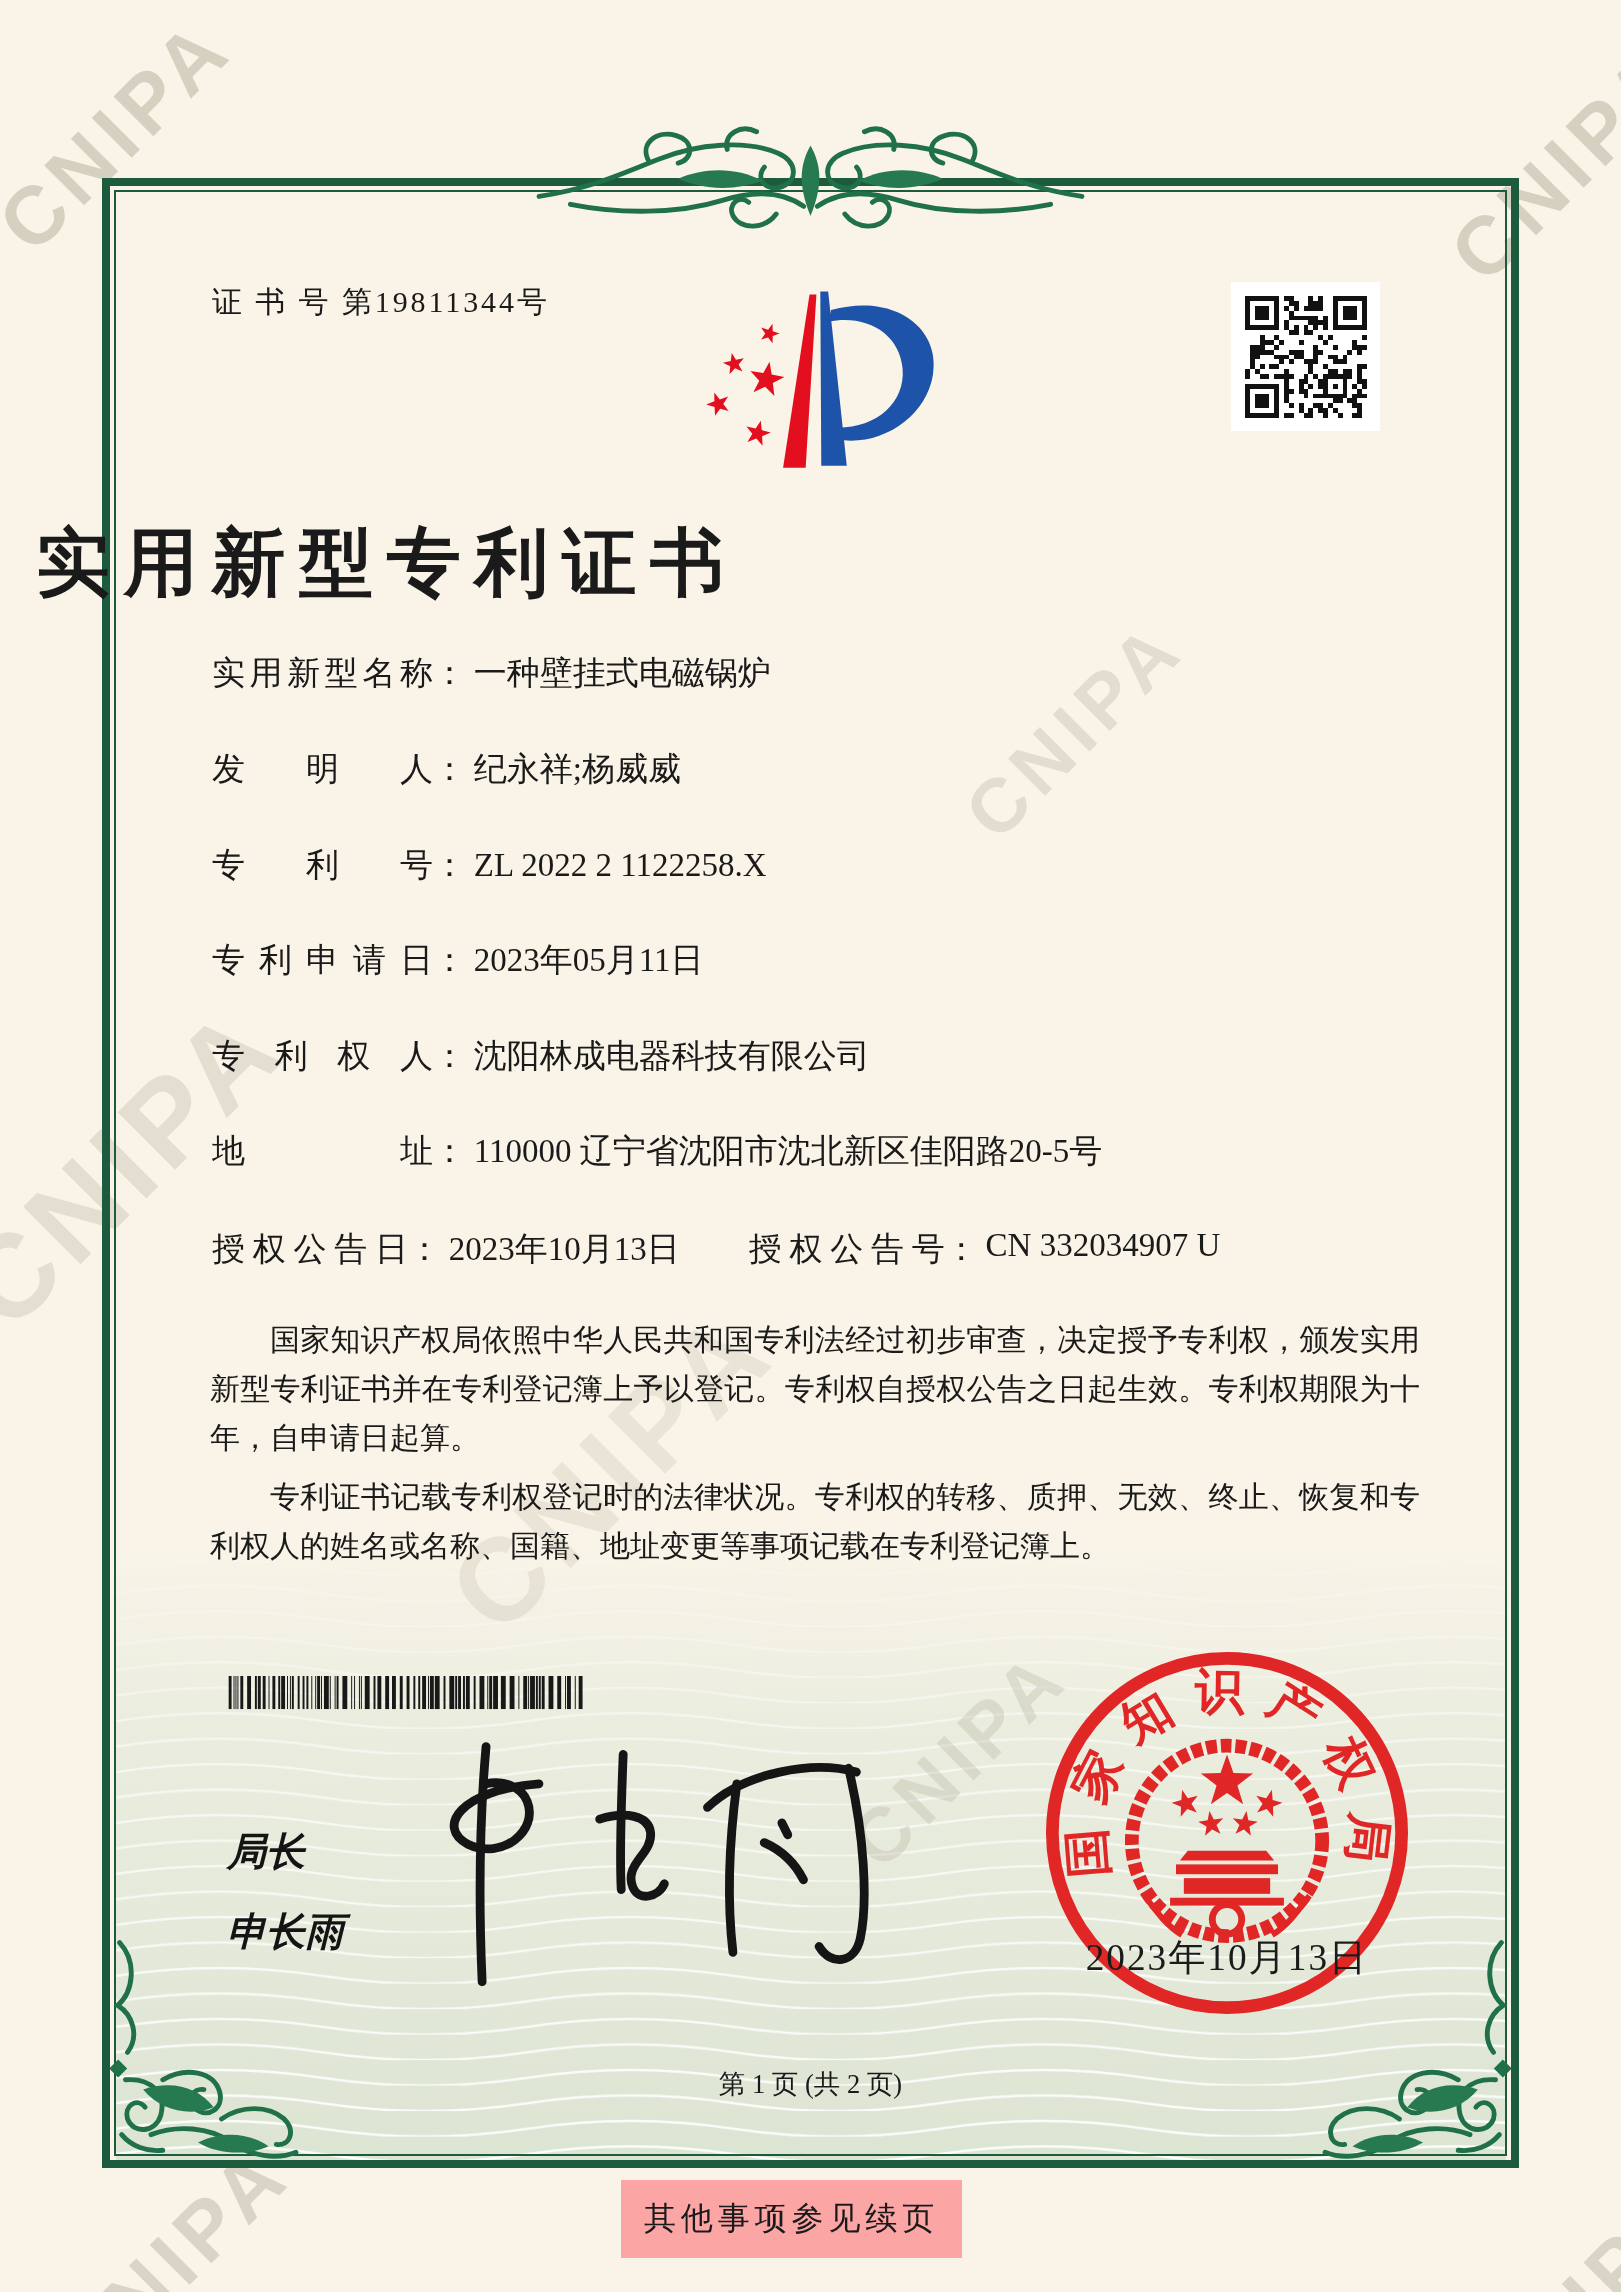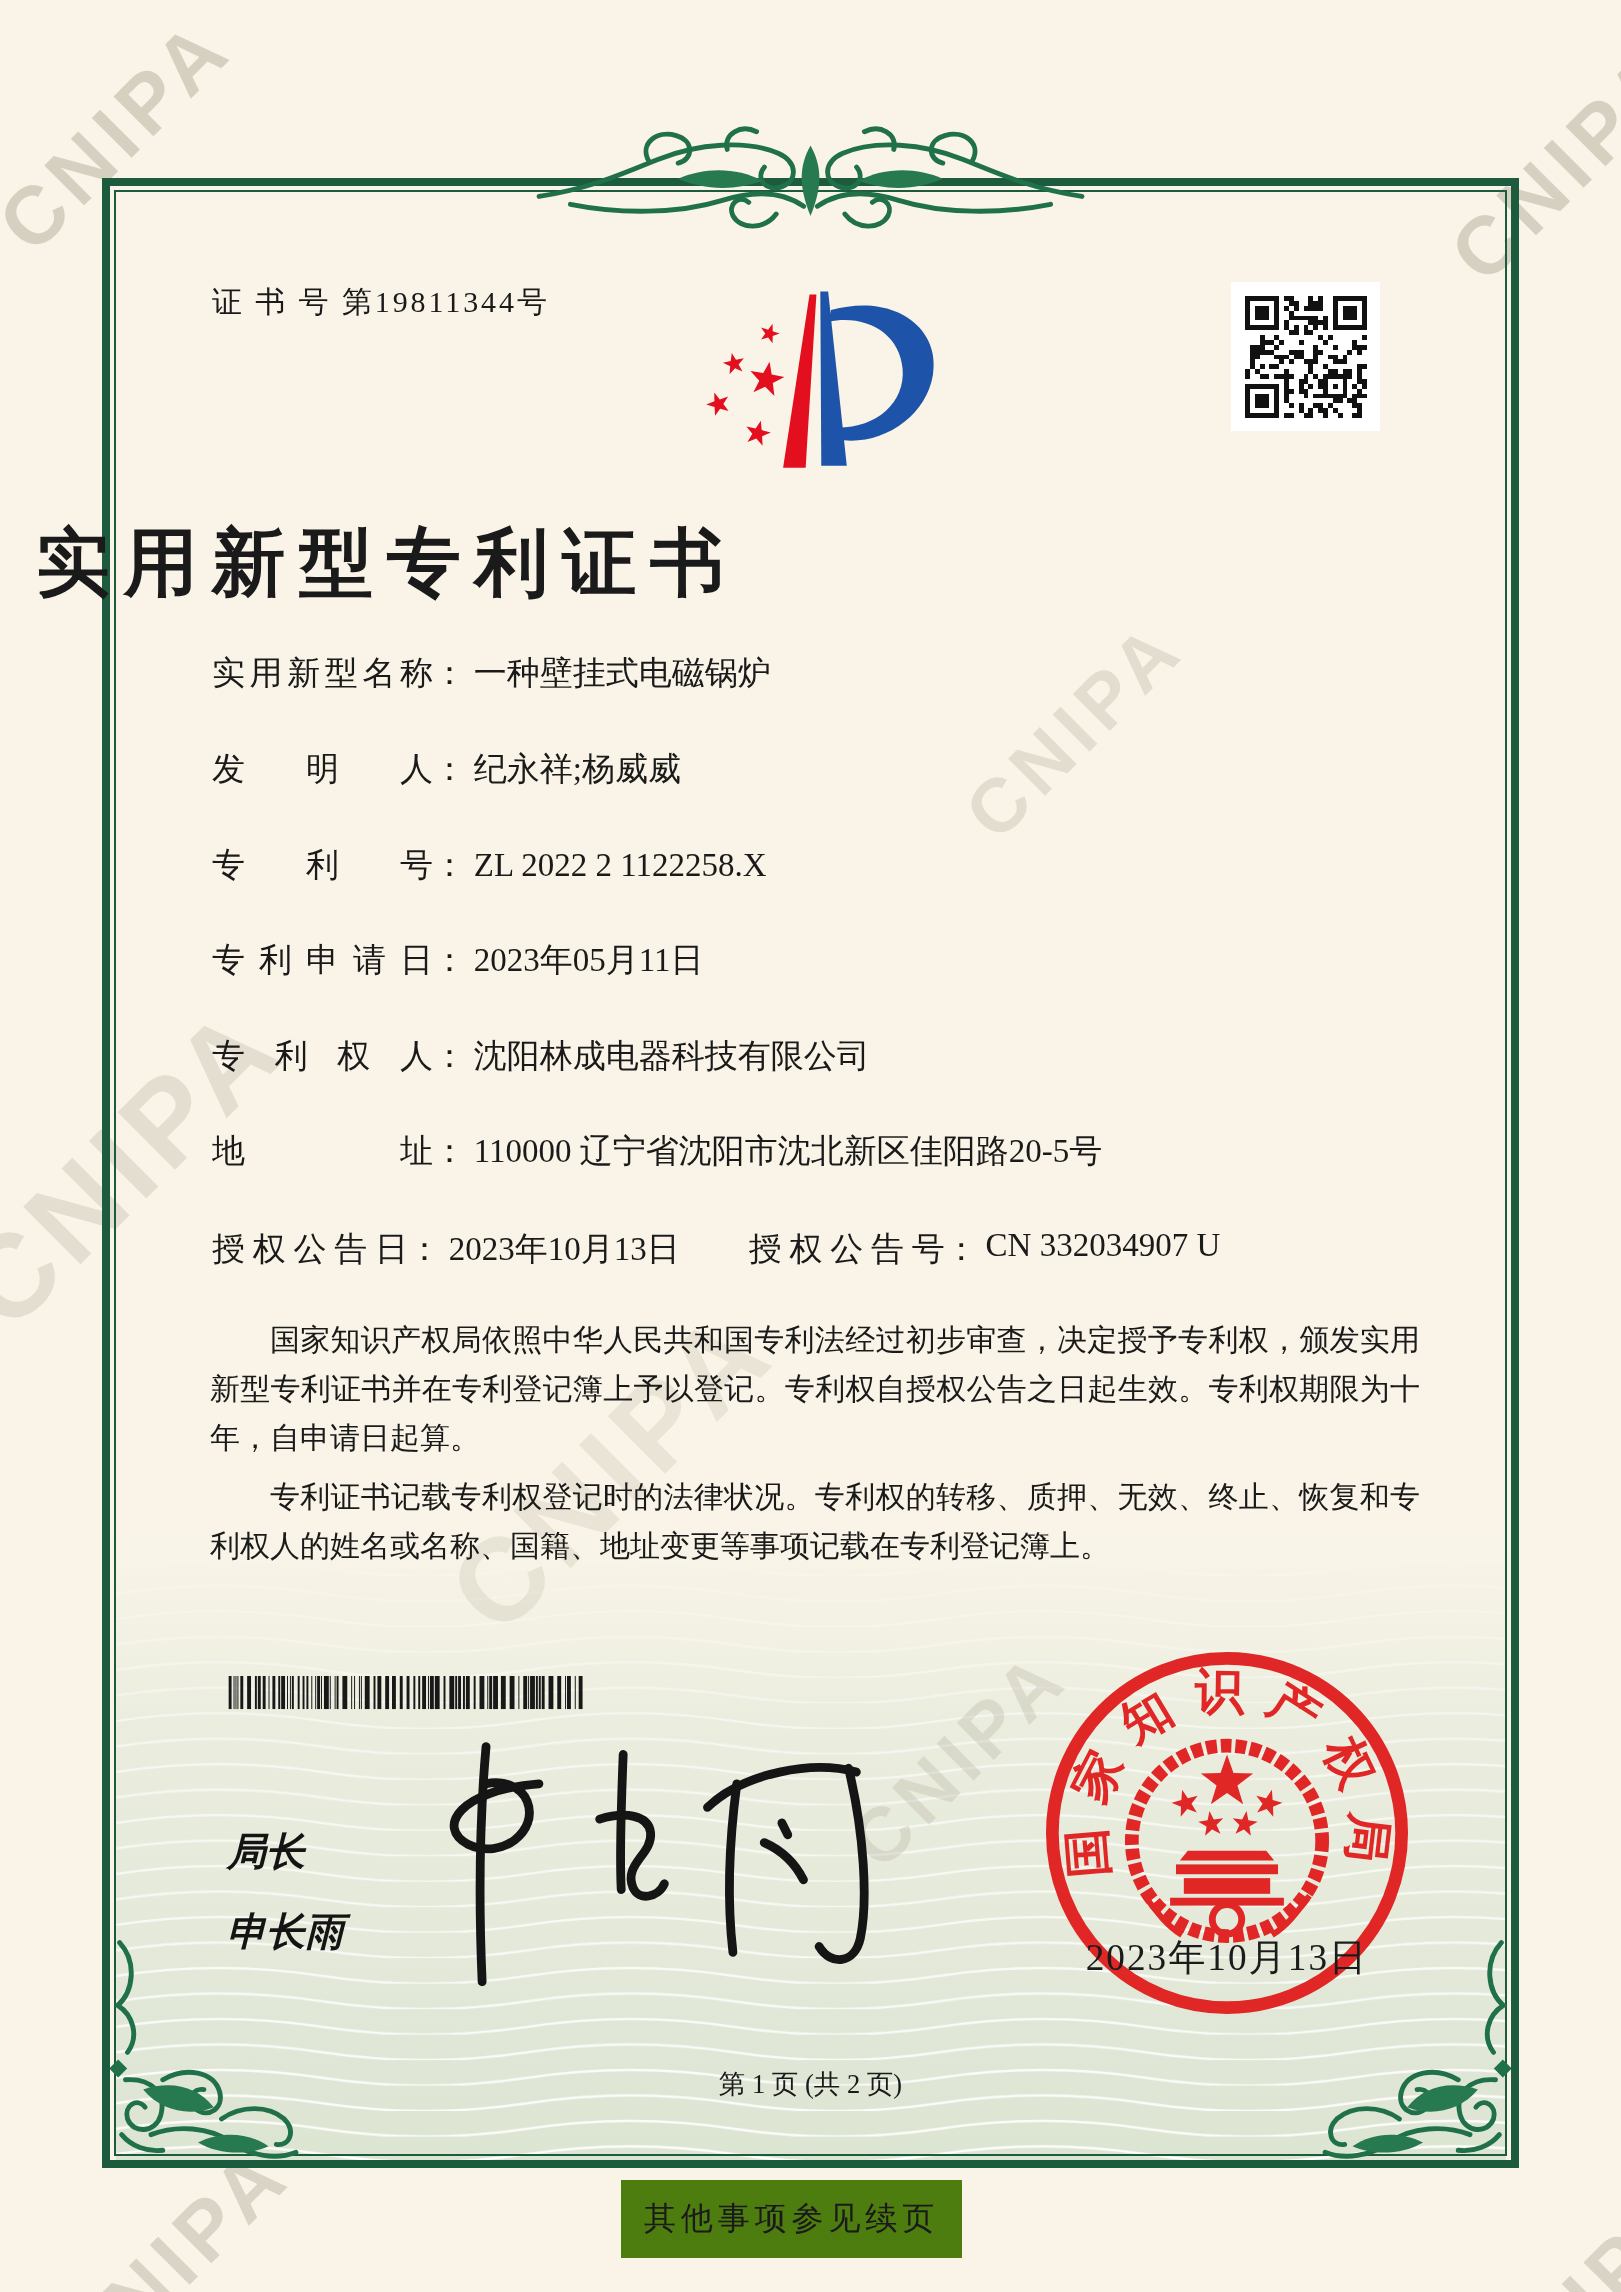--- a/index.html
+++ b/index.html
@@ -41,21 +41,21 @@
          font-size:30px;line-height:49px;text-align:justify;}
   .paras p{margin:0 0 9.8px 0;text-indent:2em;}
 
   .barcode{position:absolute;left:227px;top:1676px;z-index:6;}
   .director{position:absolute;left:227px;z-index:7;font-family:"Liberation Sans",sans-serif;
             font-weight:bold;font-size:39px;color:#141414;font-style:italic;}
   .sig{position:absolute;left:392px;top:1725px;z-index:7;}
   .seal{position:absolute;left:1019px;top:1625px;z-index:8;opacity:.95;}
 
   .pageinfo{position:absolute;left:0;right:0;top:2066px;text-align:center;font-size:26.5px;z-index:6;}
-  .contsheet{position:absolute;left:621px;top:2180px;width:341px;height:78px;background:#4d7c0f;
+  .contsheet{position:absolute;left:621px;top:2180px;width:341px;height:78px;background:#fca5a5;
              display:flex;align-items:center;justify-content:center;z-index:6;
              font-size:32px;letter-spacing:4.9px;}
 </style>
 </head>
 <body>
 
 <div id="page">
 
   <svg width="0" height="0" style="position:absolute" aria-hidden="true">
     <defs>

